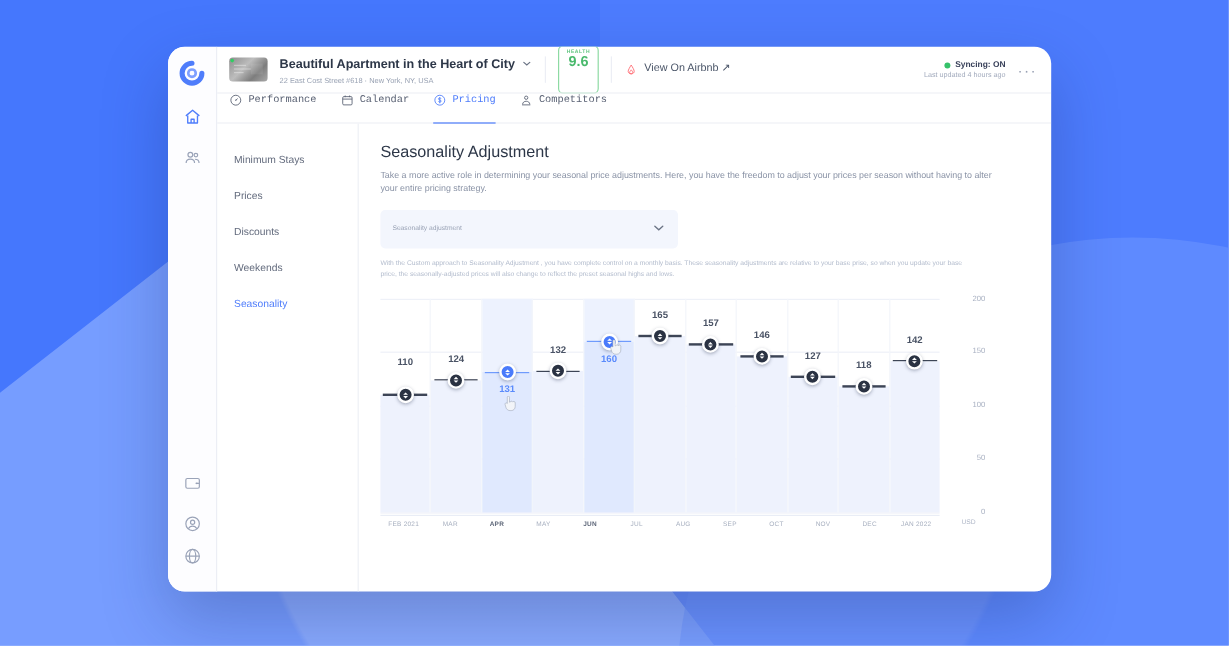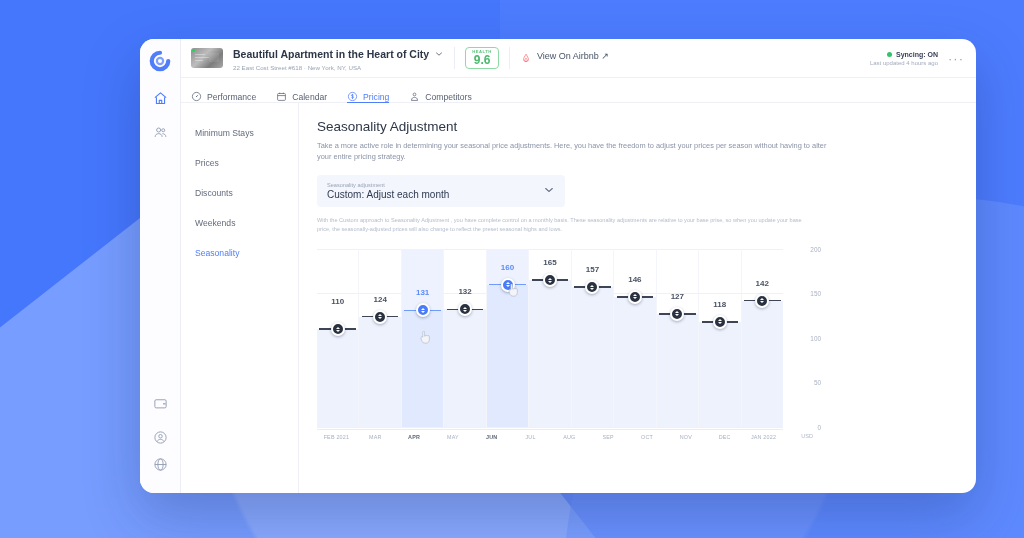--- a/index.html
+++ b/index.html
@@ -44,21 +44,21 @@
     left: 120px; top: 60px;
     width: 820px; height: 620px;
     border-radius: 50%;
     background: radial-gradient(circle at 50% 50%, rgba(255,255,255,.14) 0 62%, rgba(255,255,255,0) 63%);
   }
 
   
   #app-window {
     position: absolute;
     left: 140px; top: 39px;
-    width: 836px; height: 454px;
+    width: 736px; height: 454px;
     background: #ffffff;
     border-radius: 14px;
     box-shadow: 0 22px 55px rgba(20,40,100,.28);
     overflow: hidden;
     display: flex;
   }
 
   
   #icon-rail {
     width: 41px;
@@ -113,21 +113,21 @@
     font-size: 10.5px; font-weight: bold; color: #2d3748;
     white-space: nowrap;
   }
   #prop-sub {
     font-size: 6.2px; color: #9aa3b4; margin-top: 1px; white-space: nowrap;
   }
   .hdr-divider { width:1px; height:22px; background:#eceef5; }
   #health-badge {
     border: 1px solid #8ddaa3;
     border-radius: 4px;
-    padding: 1px 6px 2px;
+    padding: 1px 6px 20px;
     text-align: center;
     background: #fff;
   }
   #health-label { font-size: 4.2px; letter-spacing: .5px; color: #5ec47e; font-weight: bold; }
   #health-score { font-size: 12px; color: #49b96c; font-weight: bold; line-height: 1.05; }
   #view-airbnb {
     display: flex; align-items: flex-start; gap: 5px;
     font-size: 9px; color: #4a5568; white-space: nowrap; cursor: pointer;
   }
   .hdr-right { margin-left: auto; display: flex; align-items: center; gap: 10px; }
@@ -142,23 +142,24 @@
   #tab-bar {
     height: 26px;
     border-top: 1px solid #eef0f6;
     border-bottom: 1px solid #eef0f6;
     display: flex;
     align-items: stretch;
     padding-left: 10px;
     gap: 20px;
   }
   .tab {
-    display: flex; align-items: flex-end; gap: 5px;
+    display: flex; align-items: flex-start; gap: 5px;
     font-size: 8.6px; color: #5a6274; cursor: pointer;
     position: relative;
+    font-family: Liberation Mono, monospace;
   }
   .tab.active { color: #4f7dfb; }
   .tab.active::after {
     content:""; position:absolute; left:0; right:0; bottom:-1px;
     height:1.5px; background:#4f7dfb;
   }
   .tab svg { display: block; }
 
   
   #content { flex: 1; display: flex; min-height: 0; }
@@ -262,21 +263,21 @@
   .handle-knob .dn { border-top:2.6px solid #fff; }
   .bar-value {
     position: absolute;
     left: 50%;
     transform: translateX(-50%);
     font-size: 8px;
     font-weight: bold;
     color: #4a5365;
     white-space: nowrap;
   }
-  .bar-col.sel .bar-value { color: #5b8bfc; }
+  .bar-col.sel .bar-value { color: #5b8bfc; margin-top: 32px; }
   .cursor-glyph {
     position: absolute;
     width: 11px; height: 13px;
     pointer-events: none;
   }
   #y-axis {
     position: absolute;
     left: 474px; top: 0;
     width: 30px; height: 178px;
   }
@@ -491,21 +492,20 @@
         <div class="side-item active">Seasonality</div>
       </div>
 
       <div id="main-panel">
         <h1 id="page-title">Seasonality Adjustment</h1>
         <p id="page-desc">Take a more active role in determining your seasonal price adjustments. Here, you have the freedom to adjust your prices per season without having to alter your entire pricing strategy.</p>
 
         <div id="season-select">
           <div class="sel-texts">
             <div id="sel-label">Seasonality adjustment</div>
-            <div id="sel-value">Custom: Adjust each month</div>
           </div>
           <span id="sel-caret">
             <svg viewBox="0 0 16 16" width="12" height="12" fill="none" stroke="#6b7485" stroke-width="1.5" stroke-linecap="round">
               <path d="M3.6 6l4.4 4 4.4-4"></path>
             </svg>
           </span>
         </div>
 
         <p id="helper-text">With the Custom approach to Seasonality Adjustment , you have complete control on a monthly basis. These seasonality adjustments are relative to your base prise, so when you update your base price, the seasonally-adjusted prices will also change to reflect the preset seasonal highs and lows.</p>
 

